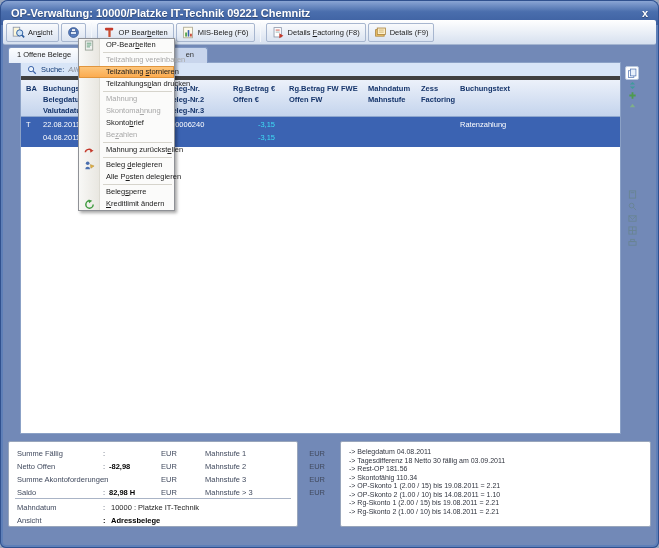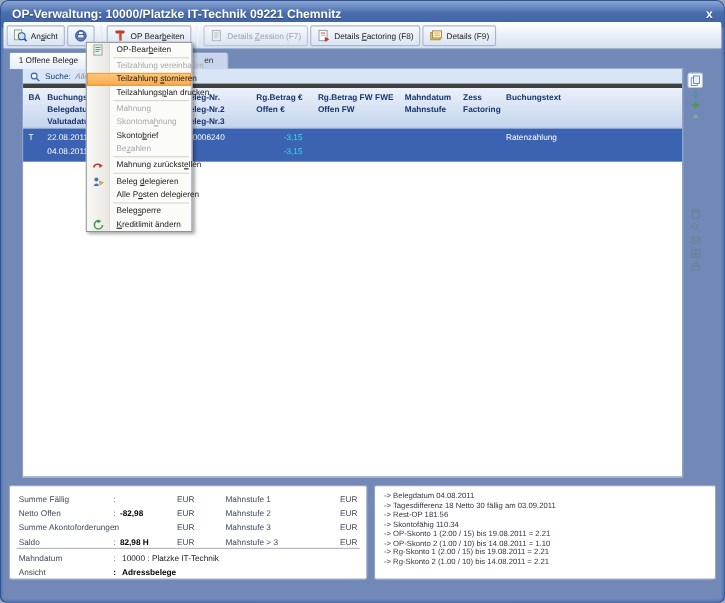--- a/index.html
+++ b/index.html
@@ -42,21 +42,21 @@
   .row{position:absolute;left:0;top:54px;right:0;height:30px;background:#3b63b2;color:#fff;
     font-size:7.5px;}
   .cell{position:absolute;white-space:nowrap;}
   .amt{color:#3fdcf5;text-align:right;}
   
   .strip{position:absolute;left:624px;top:66px;width:16px;z-index:3;display:flex;flex-direction:column;align-items:center;gap:1px;}
   .pagesbox{width:14px;height:14px;background:#fff;border:1px solid #b9c8de;border-radius:2px;display:flex;align-items:center;justify-content:center;}
   .mini{width:10px;height:9px;display:flex;align-items:center;justify-content:center;}
   .faintcol{position:absolute;left:624px;top:190px;width:16px;display:flex;flex-direction:column;gap:3px;align-items:center;opacity:.45;}
   
-  .summary{position:absolute;left:8px;top:441px;width:326px;height:86px;background:#fff;
+  .summary{position:absolute;left:8px;top:441px;width:290px;height:86px;background:#fff;
     border:1px solid #98a5bb;border-radius:2px;font-size:7.5px;color:#414a5e;z-index:4;}
   .srow{position:absolute;left:0;right:0;height:12px;}
   .srow .lab{position:absolute;left:8px;}
   .srow .col{position:absolute;left:94px;}
   .srow .val{position:absolute;left:100px;width:46px;text-align:left;font-weight:bold;color:#000;}
   .srow .cur{position:absolute;left:152px;}
   .srow .lvl{position:absolute;left:196px;}
   .srow .lvlcur{position:absolute;left:290px;width:26px;text-align:right;}
   .ssep{position:absolute;left:6px;right:6px;top:56px;border-top:1px solid #aab4c6;}
   .frow{position:absolute;left:0;right:0;}
@@ -116,32 +116,32 @@
     <div class="tsep"></div>
     <div class="tbtn">
       <span class="ticon">
         <svg viewBox="0 0 16 16">
             <rect x="2.5" y="2" width="10" height="3.4" rx="1" fill="#c4392b"></rect>
             <rect x="6.6" y="4.5" width="2.8" height="9" fill="#c94f31"></rect>
           </svg>
       </span>
       <span>OP Bear<u>b</u>eiten</span>
     </div>
+    <div class="tbtn">
+      <span class="ticon">
+        <svg viewBox="0 0 16 16">
+            <rect x="2" y="1.5" width="11" height="13" fill="#fffbe8" stroke="#a8a48e"></rect>
+            <rect x="4" y="8" width="2" height="5" fill="#3f9b3f"></rect>
+            <rect x="7" y="5" width="2" height="8" fill="#3a62b0"></rect>
+            <rect x="10" y="9.5" width="2" height="3.5" fill="#c4392b"></rect>
+          </svg>
+      </span>
+      <span>MIS-Beleg (F6)</span>
+    </div>
     <div class="tsep"></div>
-    <div class="tbtn disabled">
-      <span class="ticon">
-        <svg viewBox="0 0 16 16">
-            <rect x="2.5" y="2" width="9" height="11.5" fill="#e8ebef" stroke="#aab2bd"></rect>
-            <line x1="4.5" y1="5" x2="9.5" y2="5" stroke="#b6bdc7"></line>
-            <line x1="4.5" y1="7.5" x2="9.5" y2="7.5" stroke="#b6bdc7"></line>
-            <line x1="4.5" y1="10" x2="8" y2="10" stroke="#b6bdc7"></line>
-          </svg>
-      </span>
-      <span>Details <u>Z</u>ession (F7)</span>
-    </div>
     <div class="tbtn">
       <span class="ticon">
         <svg viewBox="0 0 16 16">
             <rect x="2.5" y="2" width="9" height="11.5" fill="#fff" stroke="#8a94a8"></rect>
             <line x1="4.5" y1="5" x2="9.5" y2="5" stroke="#c4392b"></line>
             <line x1="4.5" y1="7.5" x2="9.5" y2="7.5" stroke="#8aa"></line>
             <path d="M9 9 L14 12 L9 15 Z" fill="#c4392b"></path>
           </svg>
       </span>
       <span>Details <u>F</u>actoring (F8)</span>

